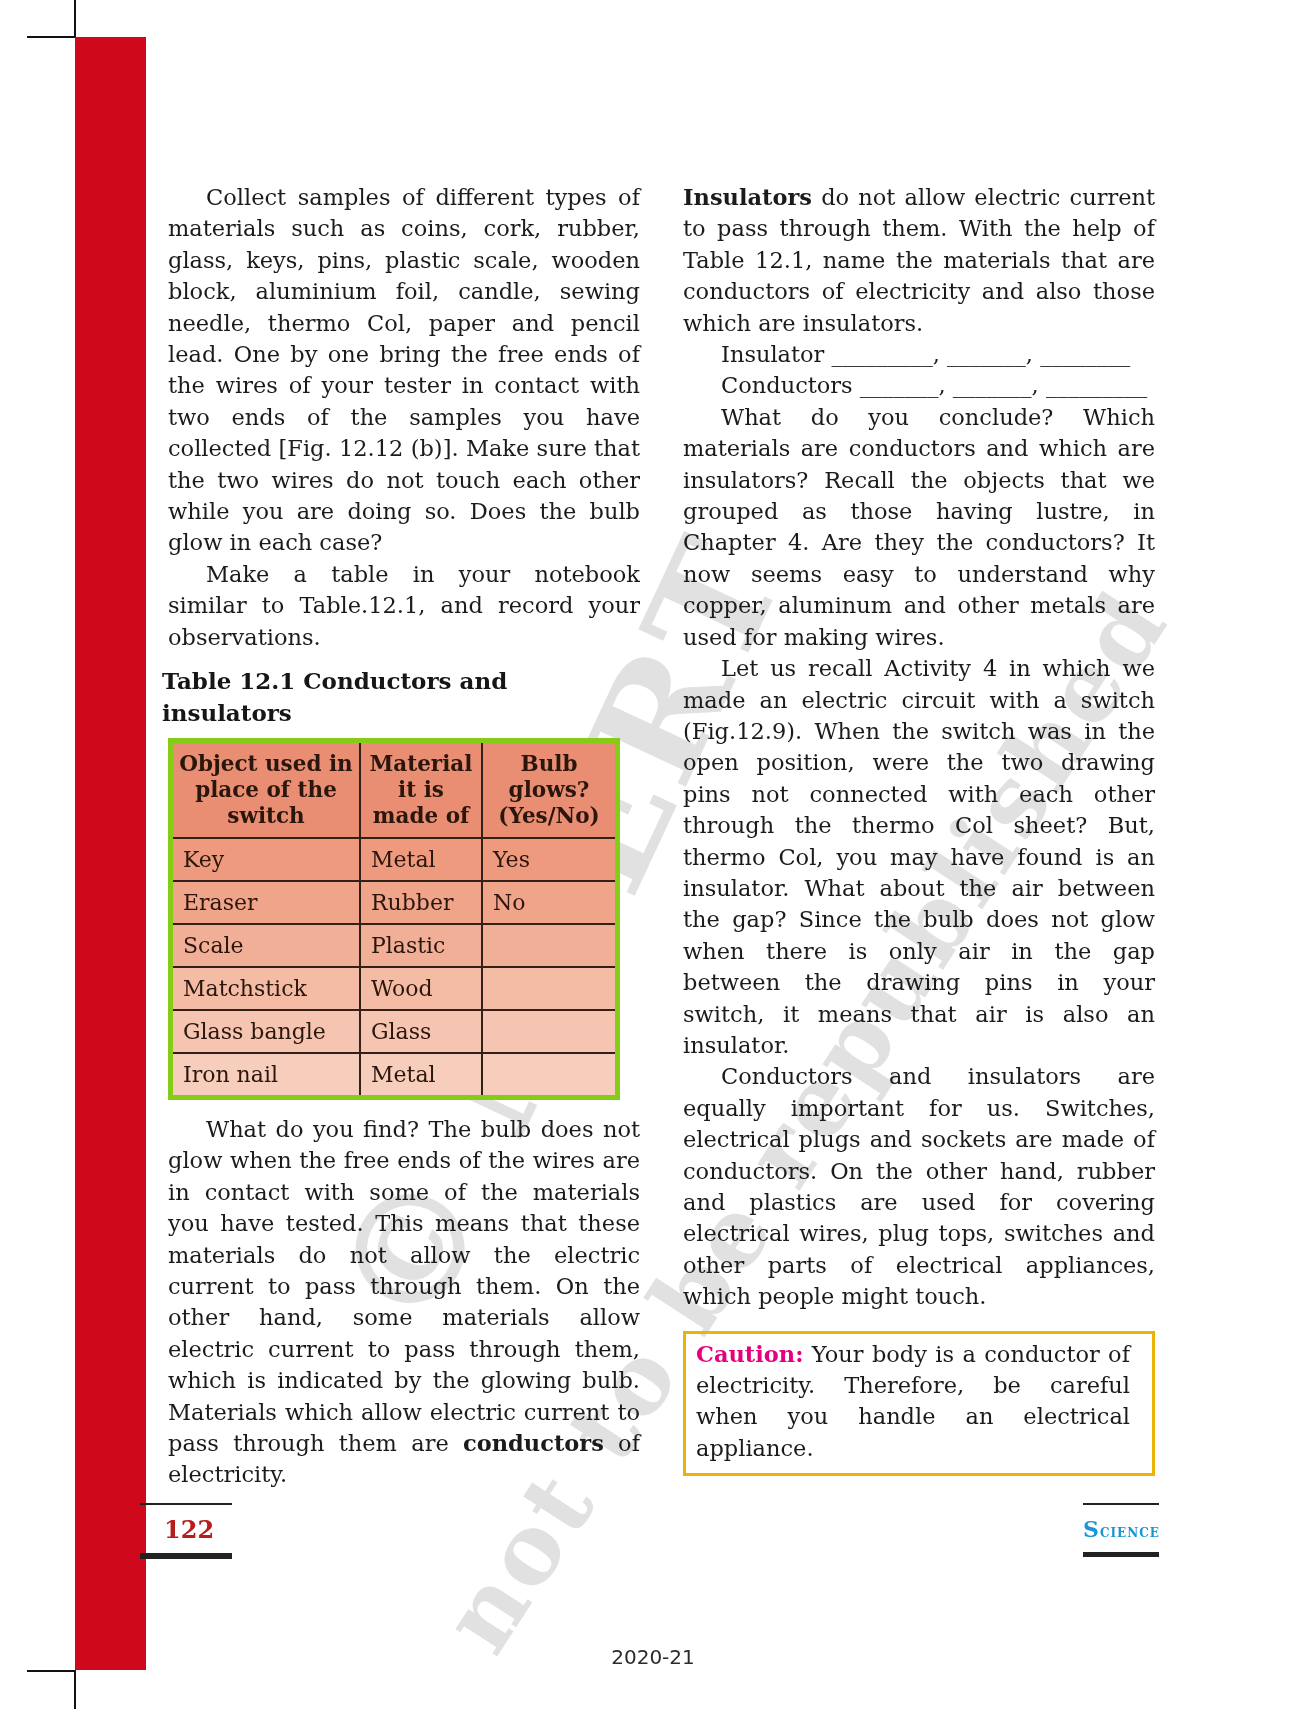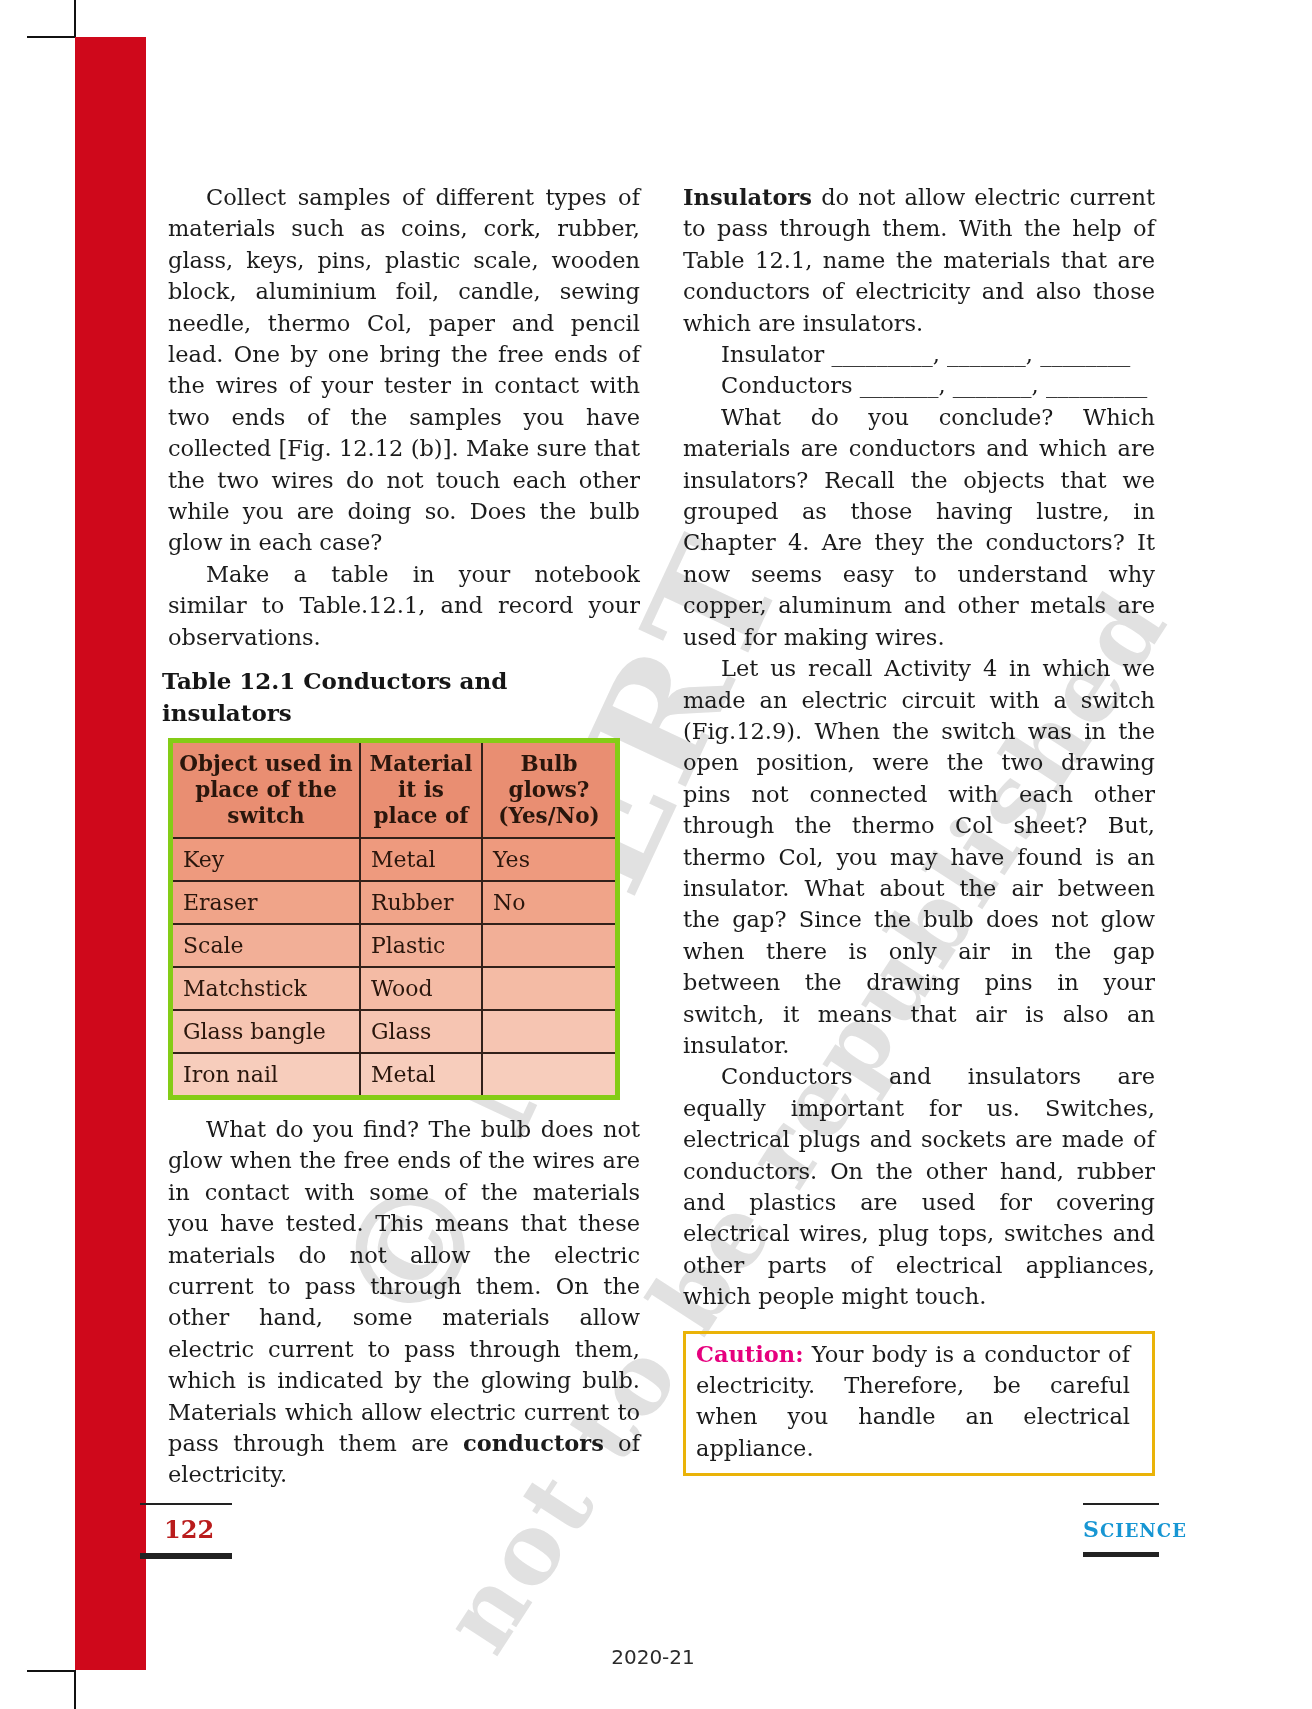--- a/index.html
+++ b/index.html
@@ -51,21 +51,21 @@
   .caution-label{color:#e6007e;font-weight:bold;}
   
   .pagenum-box{position:absolute;left:140px;top:1503px;width:92px;z-index:1;}
   .science-box{position:absolute;left:1083px;top:1503px;width:76px;z-index:1;text-align:center;}
   .rule-thin{height:2px;background:#222;}
   .rule-thick{height:6px;background:#222;}
   .science-box .rule-thick{height:5px;}
   .pagenum{font-size:24px;font-weight:bold;padding:10px 0 9px 24px;text-align:left;color:#b91c1c;}
   .science{color:#1796d3;font-weight:bold;padding:11px 0 10px 0;letter-spacing:1px;}
   .science-initial{font-size:22px;}
-  .science-rest{font-size:18px;}
+  .science-rest{font-size:12px;}
   .year{position:absolute;left:0;right:6px;top:1645px;text-align:center;
         font-family:"DejaVu Sans","Liberation Sans",sans-serif;font-size:20px;color:#2b2b2b;z-index:1;}
 </style>
 </head>
 <body>
 
 <div class="page">
 
   <div class="crop crop-top-v"></div>
   <div class="crop crop-top-h"></div>
@@ -78,21 +78,21 @@
   <span class="wm wm2">not to be republished</span>
 
   <div class="col col-left">
     <p class="para indent">Collect samples of different types of materials such as coins, cork, rubber, glass, keys, pins, plastic scale, wooden block, aluminium foil, candle, sewing needle, thermo Col, paper and pencil lead. One by one bring the free ends of the wires of your tester in contact with two ends of the samples you have collected [Fig. 12.12 (b)]. Make sure that the two wires do not touch each other while you are doing so. Does the bulb glow in each case?</p>
     <p class="para indent">Make a table in your notebook similar to Table.12.1, and record your observations.</p>
     <h3 class="table-caption">Table 12.1 Conductors and insulators</h3>
     <table class="ci">
       <thead>
         <tr>
           <th style="width:178px;">Object used in place of the switch</th>
-          <th style="width:112px;">Material it is place of</th>
+          <th style="width:112px;">Material it is made of</th>
           <th>Bulb glows? (Yes/No)</th>
         </tr>
       </thead>
       <tbody>
         <tr>
           <td>Key</td>
           <td>Metal</td>
           <td>Yes</td>
         </tr>
         <tr>

